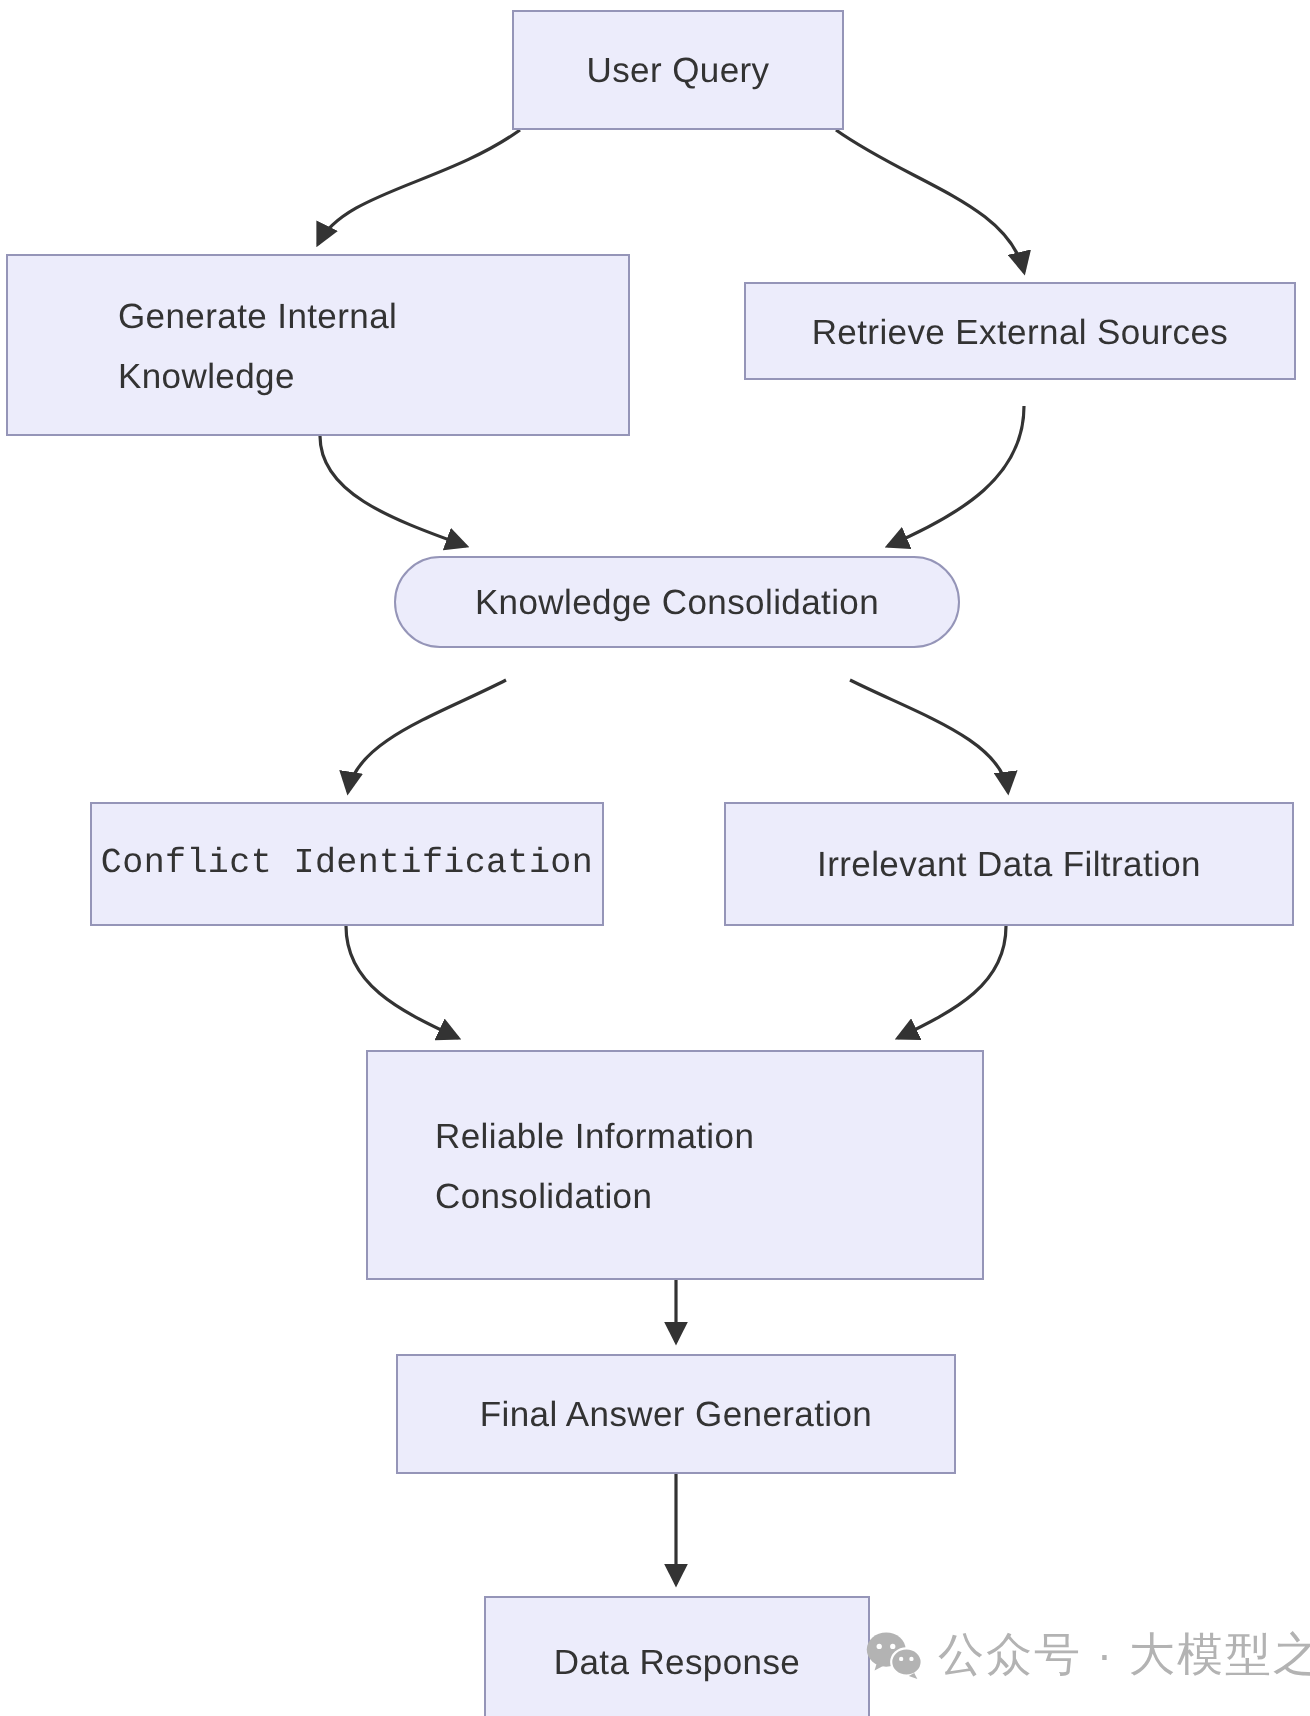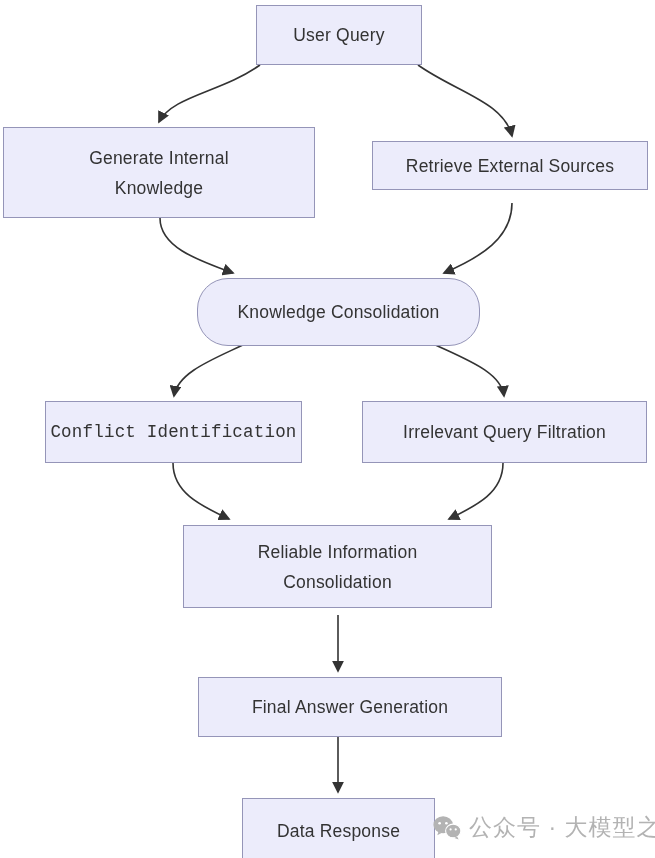--- a/index.html
+++ b/index.html
@@ -21,34 +21,33 @@
   }
   .edges{
     position:absolute;left:0;top:0;width:655px;height:858px;
     pointer-events:none;
   }
   .node{
     position:absolute;
     background:var(--node-fill);
     border:1px solid var(--node-border);
     display:flex;align-items:center;justify-content:center;
-    text-align:center;
     color:var(--text-color);
     font-size:17.5px;
     line-height:30px;
     letter-spacing:0.2px;
   }
   .n-user-query      {left:256px; top:5px;   width:166px; height:60px;}
   .n-generate        {left:3px;   top:127px; width:312px; height:91px;}
   .n-retrieve        {left:372px; top:141px; width:276px; height:49px;}
-  .n-knowledge       {left:197px; top:278px; width:283px; height:68px;border-radius:31px;}
+  .n-knowledge       {left:197px; top:278px; width:283px; height:46px;border-radius:31px;}
   .n-conflict        {left:45px;  top:401px; width:257px; height:62px;font-family:Liberation Mono, monospace;}
   .n-irrelevant      {left:362px; top:401px; width:285px; height:62px;}
-  .n-reliable        {left:183px; top:525px; width:309px; height:83px;}
-  .n-final           {left:198px; top:677px; width:304px; height:60px;}
+  .n-reliable        {left:183px; top:525px; width:309px; height:115px;}
+  .n-final           {left:198px; top:677px; width:280px; height:60px;}
   .n-response        {left:242px; top:798px; width:193px; height:66px;}
   .n-generate .node-label{max-width:200px;}
   .n-reliable .node-label{max-width:240px;}
   .watermark{
     position:absolute;left:433px;top:812px;
     display:flex;align-items:center;gap:8px;
     color:var(--watermark-color);
   }
   .watermark-text{
     font-size:23px;
@@ -96,21 +95,21 @@
 
   <div class="node n-knowledge">
     <span class="node-label">Knowledge Consolidation</span>
   </div>
 
   <div class="node n-conflict">
     <span class="node-label">Conflict Identification</span>
   </div>
 
   <div class="node n-irrelevant">
-    <span class="node-label">Irrelevant Query Filtration</span>
+    <span class="node-label">Irrelevant Data Filtration</span>
   </div>
 
   <div class="node n-reliable">
     <span class="node-label">Reliable Information Consolidation</span>
   </div>
 
   <div class="node n-final">
     <span class="node-label">Final Answer Generation</span>
   </div>
 

